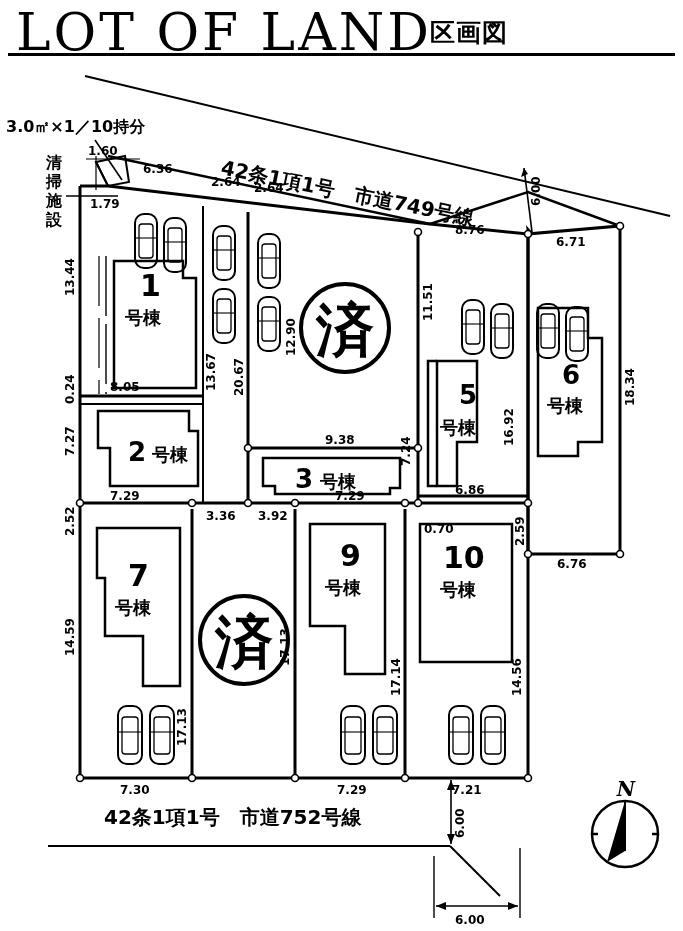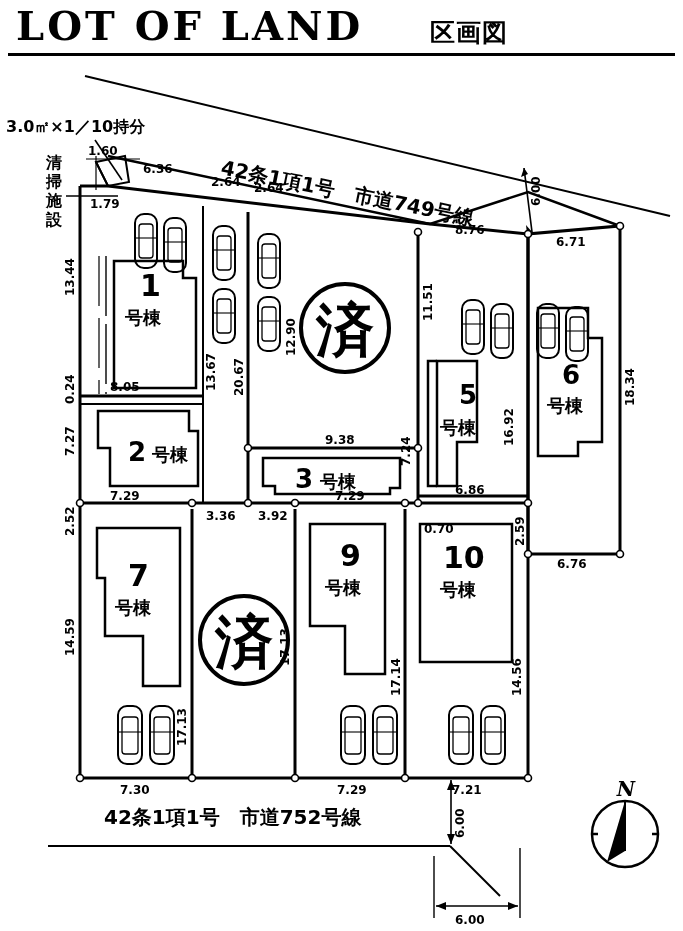--- a/index.html
+++ b/index.html
@@ -24,23 +24,23 @@
     position: absolute;
     left: 0; top: 0;
     width: 683px;
     height: 58px;
   }
   .title-main {
     position: absolute;
     left: 16px;
     top: 2px;
     font-family: "DejaVu Serif", serif;
-    font-size: 40px;
+    font-size: 52px;
     letter-spacing: 3px;
-    font-weight: 700;
+    font-weight: 400;
     white-space: nowrap;
   }
   .title-sub {
     position: absolute;
     left: 430px;
     top: 16px;
     font-family: "DejaVu Sans", sans-serif;
     font-size: 25px;
     font-weight: 700;
     letter-spacing: 1px;

